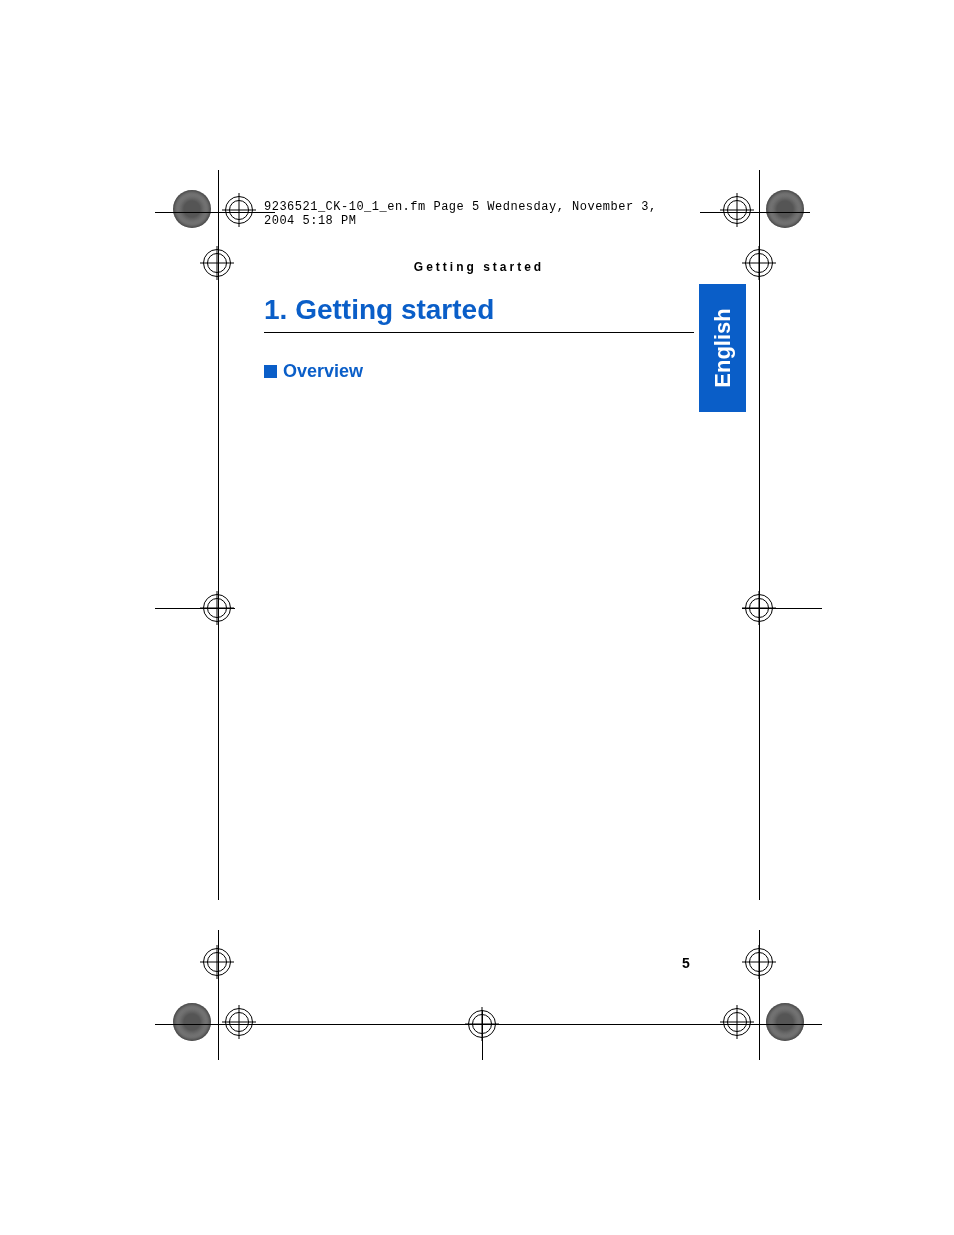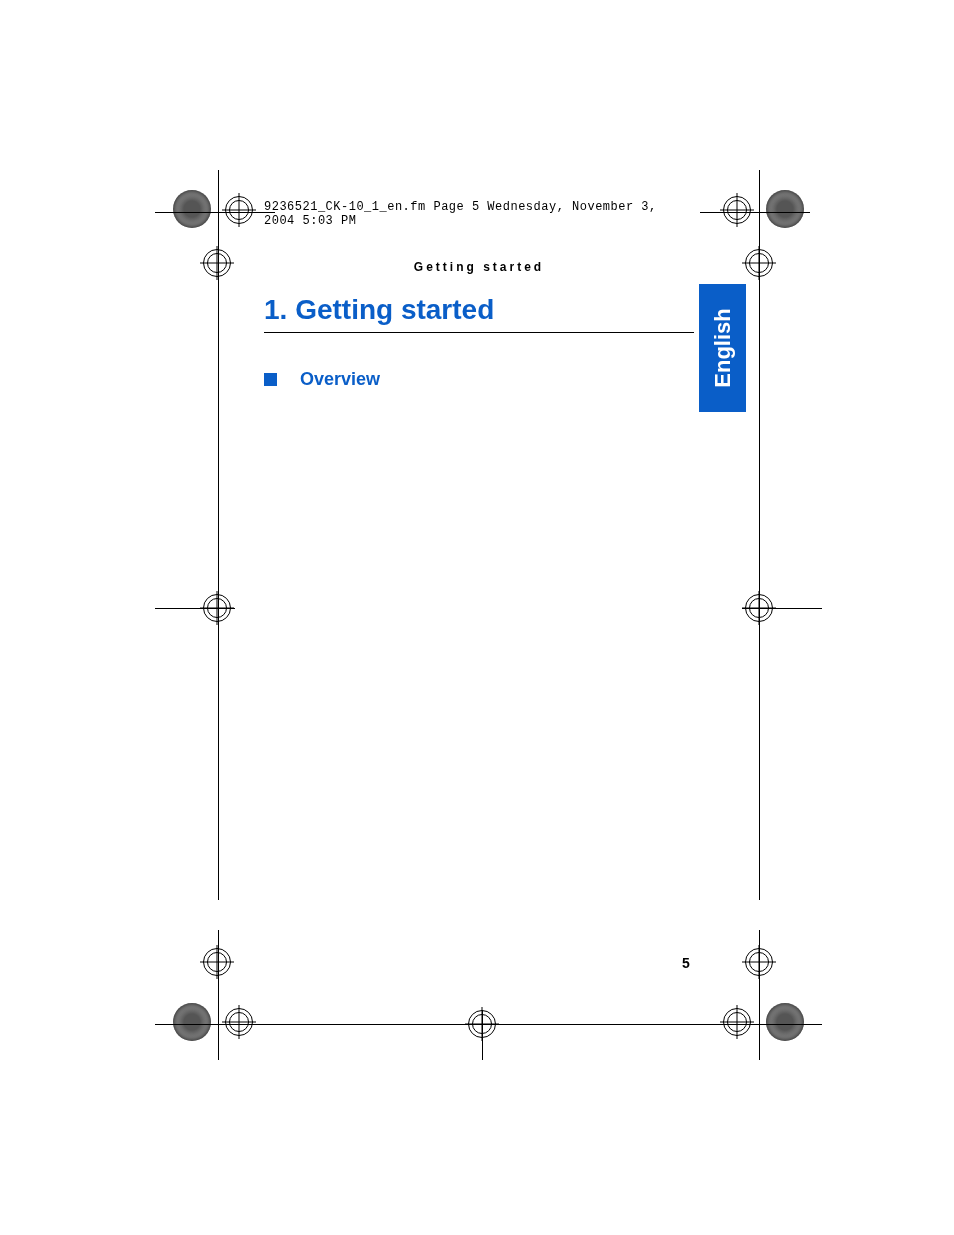--- a/index.html
+++ b/index.html
@@ -30,26 +30,26 @@
     letter-spacing: 3px;
     color: #000;
     margin-bottom: 20px;
   }
   .chapter-title {
     font-size: 28px;
     font-weight: bold;
     color: #0a5ec8;
     padding-bottom: 6px;
     border-bottom: 1px solid #000;
-    margin-bottom: 36px;
+    margin-bottom: 28px;
   }
   .section-row {
     display: flex;
     align-items: center;
-    gap: 23px;
+    gap: 6px;
   }
   .section-bullet {
     width: 13px;
     height: 13px;
     background: #0a5ec8;
     display: inline-block;
   }
   .section-title {
     font-size: 18px;
     font-weight: bold;
@@ -108,21 +108,21 @@
     box-shadow: inset 0 0 6px #000;
   }
 
   .long-v { position: absolute; width: 1px; background: #000; }
   .long-h { position: absolute; height: 1px; background: #000; }
 </style>
 </head>
 <body>
 
 <div class="page-area">
-  <div class="header-meta">9236521_CK-10_1_en.fm  Page 5  Wednesday, November 3, 2004  5:03 PM</div>
+  <div class="header-meta">9236521_CK-10_1_en.fm  Page 5  Wednesday, November 3, 2004  5:18 PM</div>
   <div class="running-head">Getting started</div>
   <div class="chapter-title">1. Getting started</div>
   <div class="section-row">
     <span class="section-bullet"></span>
     <span class="section-title">Overview</span>
   </div>
 </div>
 
 <div class="lang-tab">
   <span>English</span>

